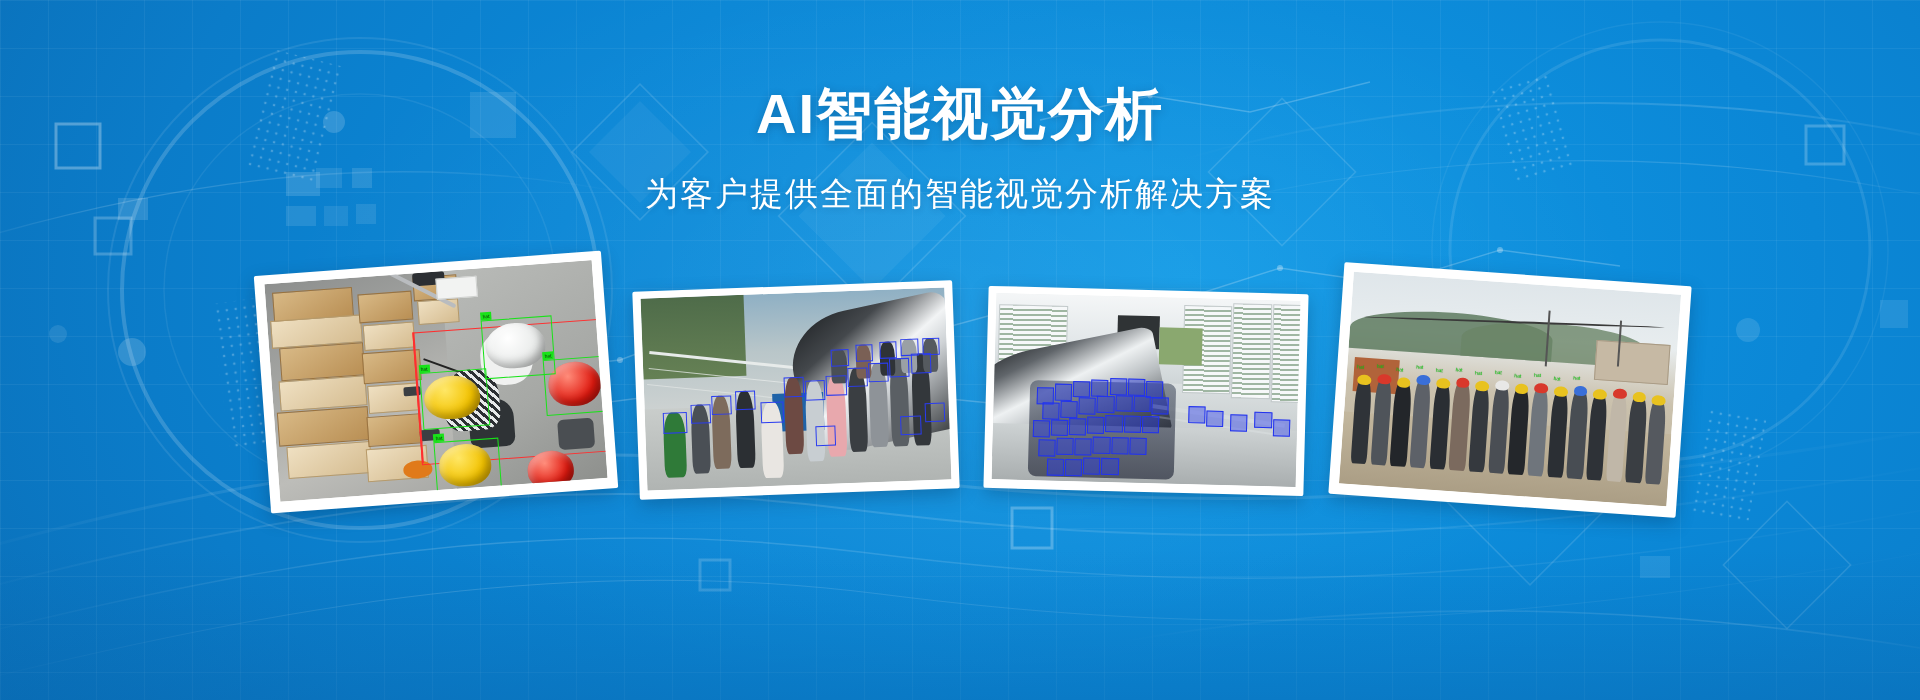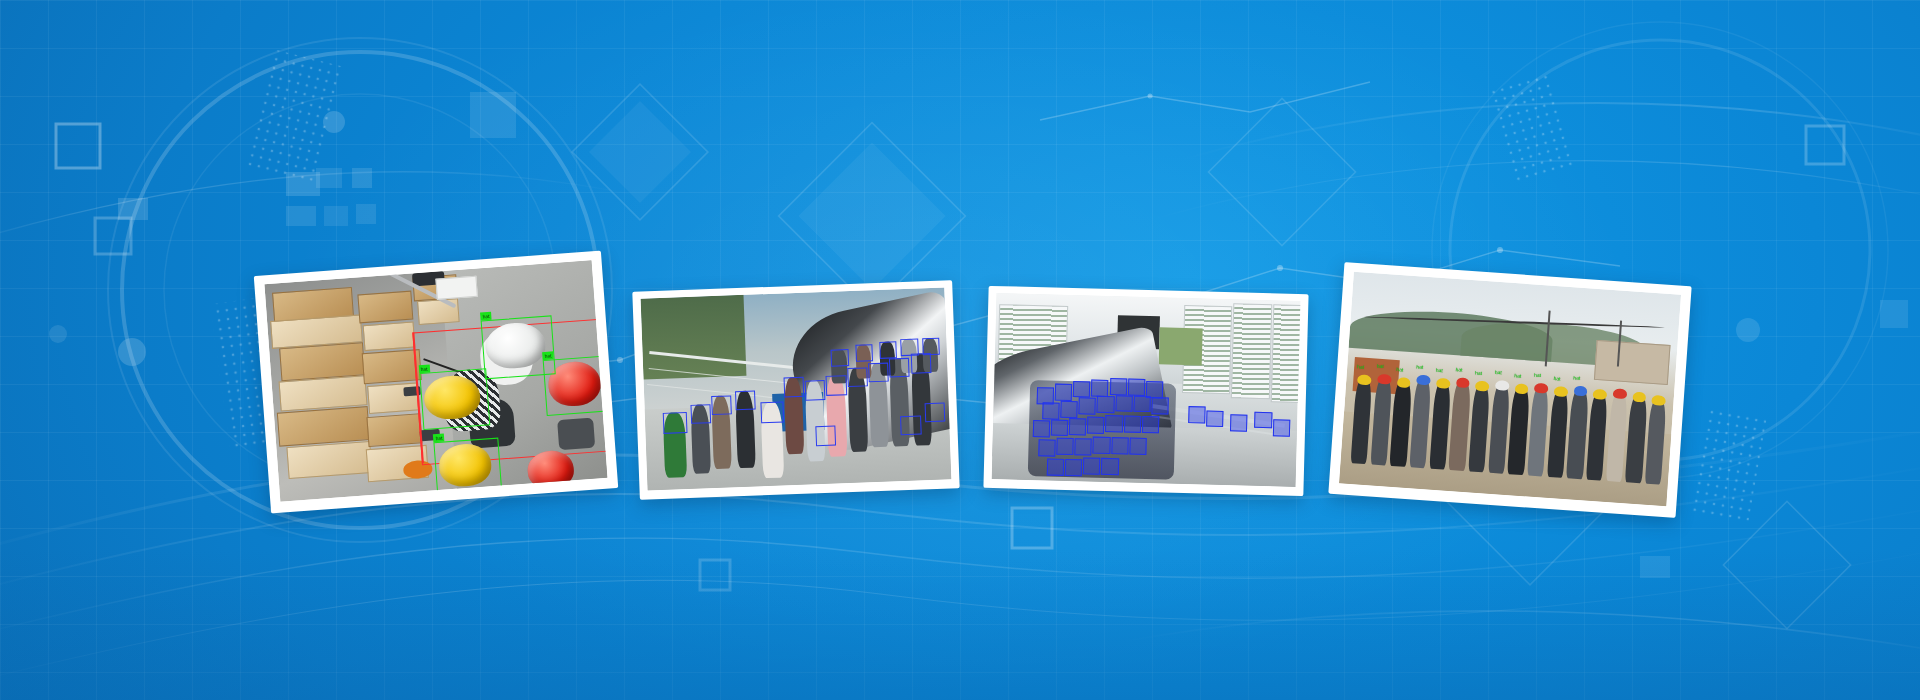--- a/index.html
+++ b/index.html
@@ -198,20 +198,22 @@
     </g>
     <g fill="#ffffff" fill-opacity="0.16">
       <circle cx="334" cy="122" r="11"></circle>
       <circle cx="132" cy="352" r="14"></circle>
       <circle cx="58" cy="334" r="9" fill-opacity="0.10"></circle>
       <circle cx="1748" cy="330" r="12" fill-opacity="0.12"></circle>
     </g>
   </svg>
 
   <div class="text-block">
+    <h1 class="title">AI智能视觉分析</h1>
+    <div class="subtitle">为客户提供全面的智能视觉分析解决方案</div>
   </div>
 
   <div class="cards">
 
     <div class="card card-1">
       <div class="inner">
         <div class="s1">
           <div class="floor"></div>
 
           <div class="box" style="left:2%;top:4%;width:24%;height:13%;"></div>

